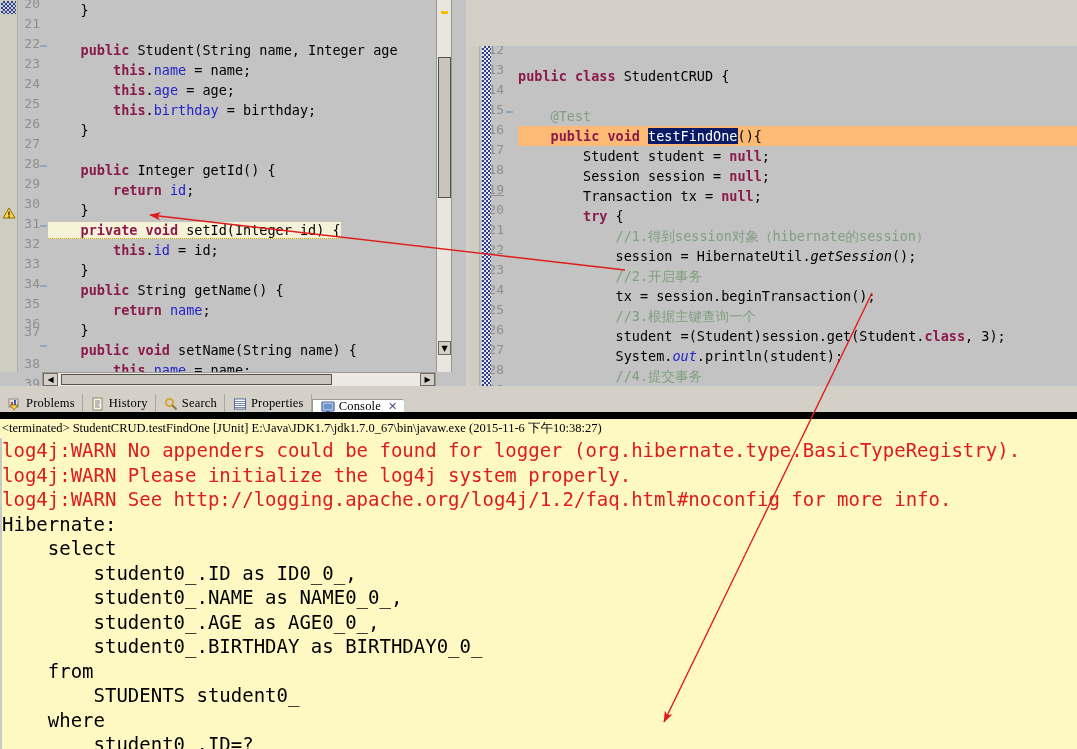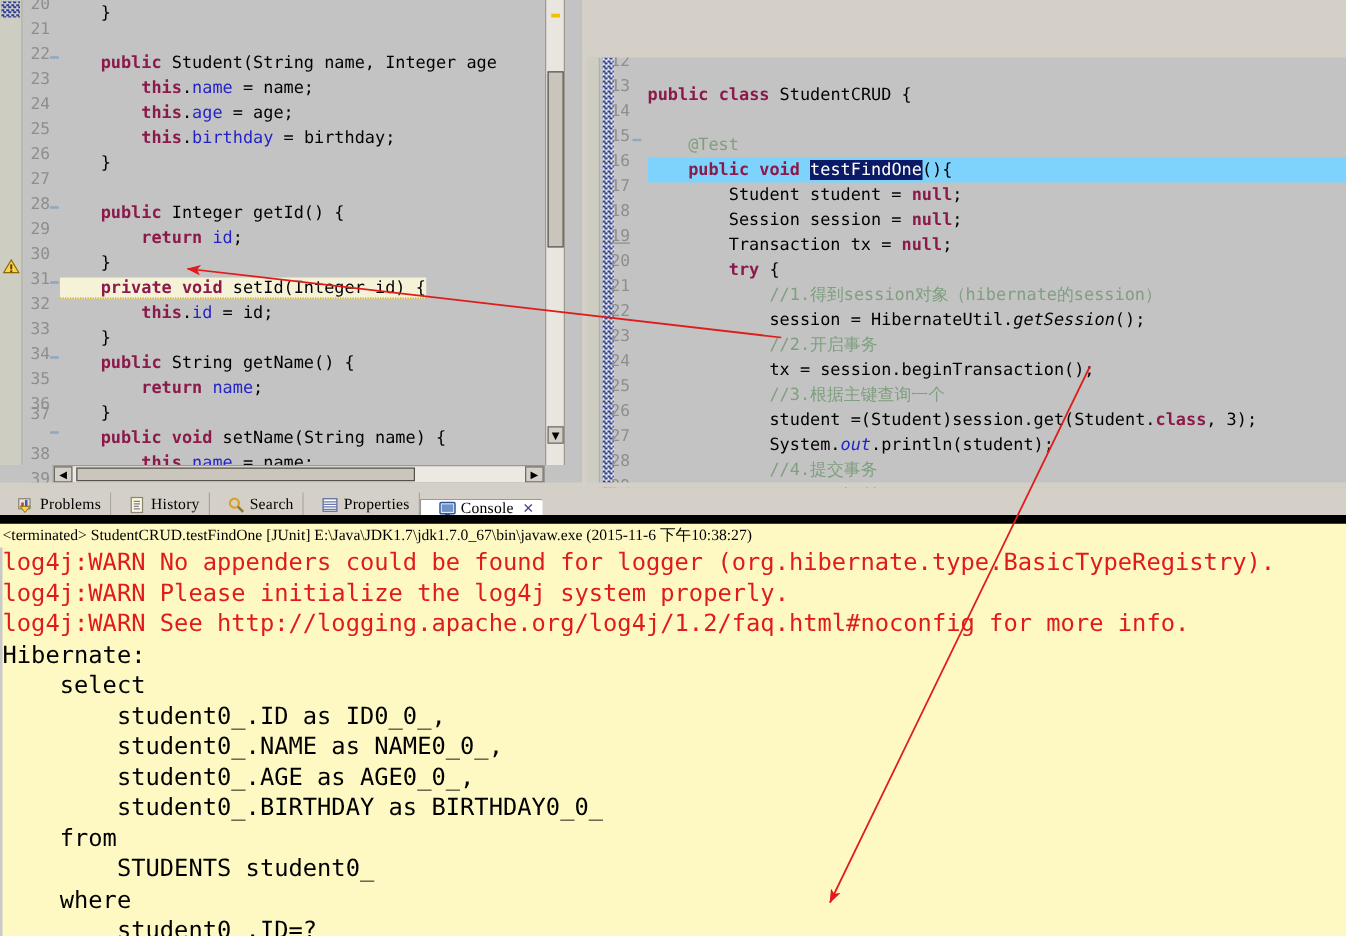--- a/index.html
+++ b/index.html
@@ -58,21 +58,21 @@
     white-space: pre;
     font-size: 13.5px; line-height: 20px;
     font-family: "DejaVu Sans Mono", monospace;
     color: #000;
   }
   .epane.left  .code-layer { left: 48px; width: 390px; }
   .epane.right .code-layer { left: 48px; width: 559px; }
 
   .cline { position: relative; height: 20px; white-space: pre; }
   .cline.hl {
-    background: #7dd3fc;
+    background: #fdba74;
   }
   .kw   { color: #8b1a4b; font-weight: bold; }
   .fld  { color: #2323c8; }
   .cmt  { color: #7f9f7f; }
   .stat { font-style: italic; color: #2323c8; }
   .mth  { font-style: italic; color: #000; }
   .sel  { background: #0a1a66; color: #ffffff; }
   .ann-under { border-bottom: 1px dotted #c8a000; background: #f6f2d8; }
 
   
@@ -146,21 +146,21 @@
   }
   .tabbar {
     position: absolute; left: 0; top: 2px; height: 21px; width: 1077px;
     display: flex; align-items: flex-end;
     font-family: "Liberation Serif", serif;
   }
   .tab {
     position: relative;
     height: 19px;
     display: flex; align-items: center; gap: 4px;
-    padding: 0 7px 0 14px;
+    padding: 0 7px 0 8px;
     font-size: 12.5px; color: #000;
     background: #d4d0c8;
     border-right: 1px solid #a9a69f;
     white-space: nowrap;
   }
   .tab.active {
     background: #ffffff;
     border-right: none;
     height: 14px;
     border-top: 1px solid #9a9a92;

